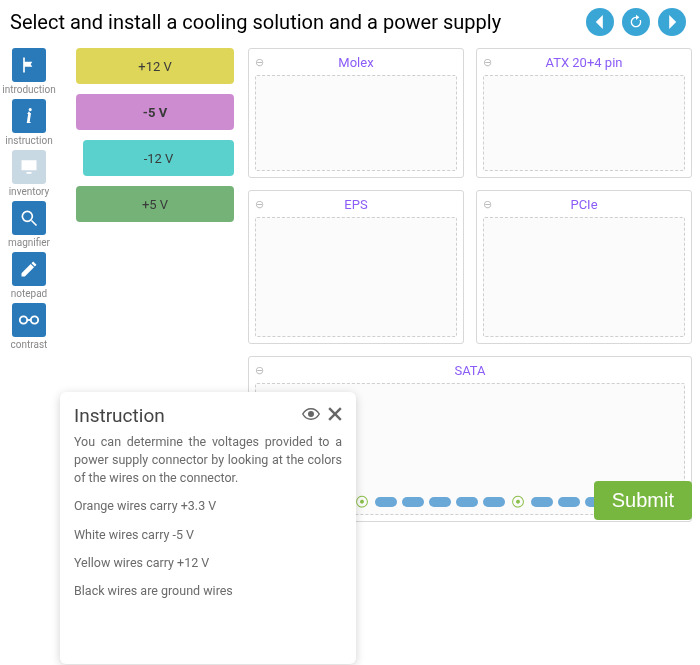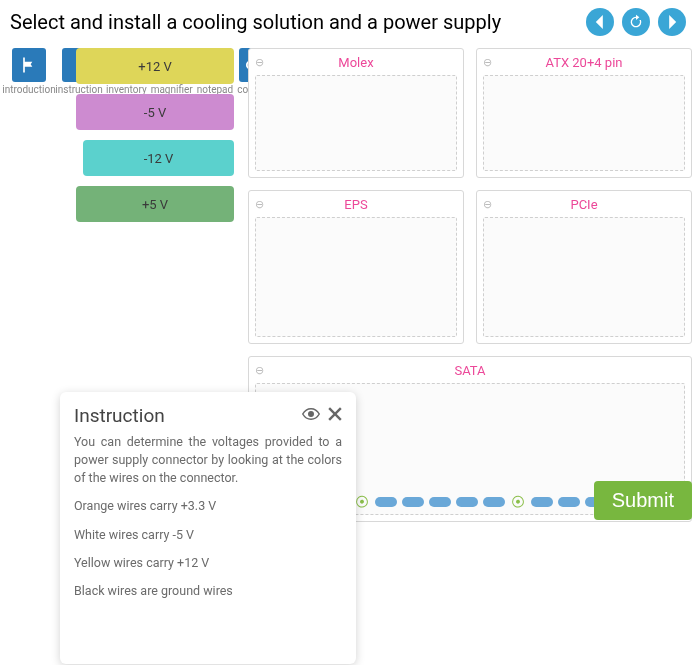--- a/index.html
+++ b/index.html
@@ -33,21 +33,21 @@
     display: flex; align-items: center; justify-content: center;
     cursor: pointer;
   }
   .nav-button svg { fill: #fff; }
   
   .sidebar {
     position: absolute;
     left: 0; top: 48px;
     width: 58px;
     display: flex;
-    flex-direction: row;
+    flex-direction: column;
     gap: 4px;
     padding-left: 6px;
   }
   .side-item {
     width: 46px;
     display: flex; flex-direction: column; align-items: center;
     gap: 2px;
     cursor: pointer;
   }
   .side-tile {
@@ -67,21 +67,21 @@
   }
   .volt-chip {
     height: 36px;
     border-radius: 4px;
     display: flex; align-items: center; justify-content: center;
     font-size: 13px;
     color: #3a3a3a;
     cursor: move;
   }
   .v12  { background: #ded659; }
-  .vm5  { background: #cd8bd0; }
+  .vm5  { background: #cd8bd0; font-weight: bold; }
   .vm12 { background: #5bd1cd; margin-left: 7px; }
   .v5   { background: #74b278; }
   .v33  { background: #7bb5e3; }
   
   .drop-area {
     position: absolute;
     left: 248px; top: 48px;
     width: 444px;
   }
   .drop-row { display: flex; gap: 12px; margin-bottom: 12px; }
@@ -90,21 +90,21 @@
     border: 1px solid #d8d8d8;
     border-radius: 3px;
     flex: 1;
     padding: 4px 6px 6px 6px;
   }
   .drop-box.single { width: 216px; margin: 0 auto; }
   .drop-head { display: flex; align-items: center; gap: 6px; position: relative; height: 18px; }
   .drop-head .link-icon { color: #bbb; font-size: 11px; }
   .drop-title {
     position: absolute; left: 0; right: 0; text-align: center;
-    font-size: 13px; color: #ec4899;
+    font-size: 13px; color: #8b5cf6;
   }
   .drop-body {
     margin-top: 4px;
     border: 1px dashed #cfcfcf;
     background: #fbfbfb;
     border-radius: 2px;
     min-height: 96px;
   }
   .drop-body.tall  { min-height: 120px; }
   .drop-body.sata  { min-height: 132px; }

